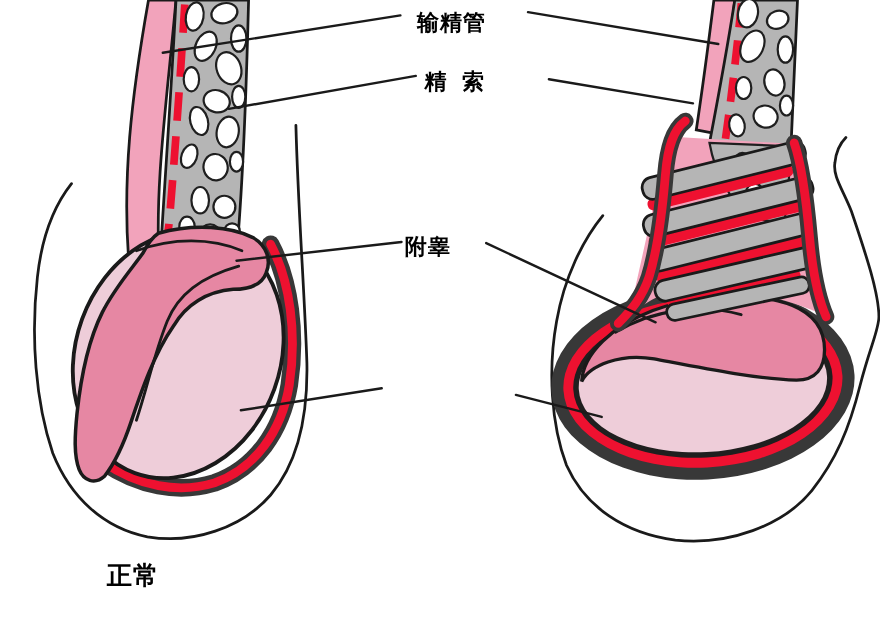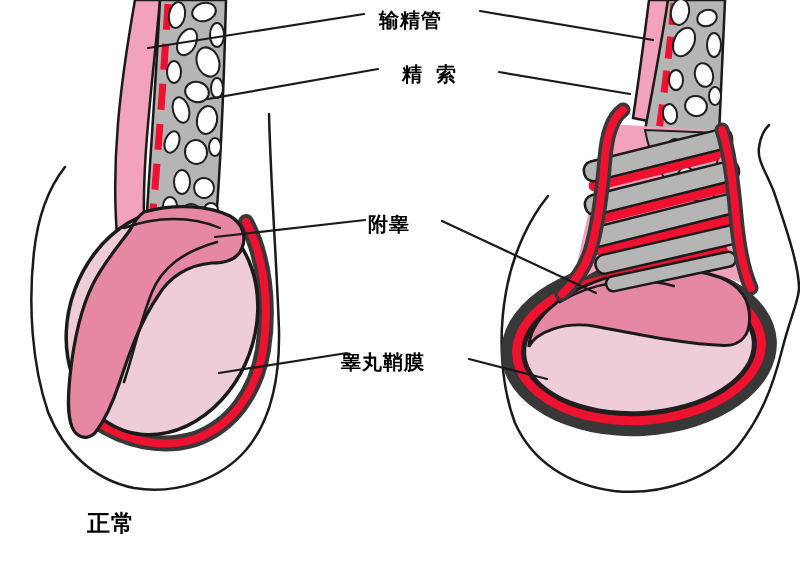--- a/index.html
+++ b/index.html
@@ -131,19 +131,18 @@
     <path d="M 366,69 L 196,99"></path>
     <path d="M 487,72 L 618,94"></path>
     <path d="M 353,220 L 203,237"></path>
     <path d="M 430,221 L 584,293"></path>
     <path d="M 335,353 L 207,373"></path>
     <path d="M 457,359 L 535,379"></path>
   </g>
 </svg>
 
 <div class="lbl" style="left:367px;top:7px">输精管</div>
-<div class="lbl" style="left:390px;top:61px">精 索</div>
+<div class="lbl" style="left:374px;top:61px">精 索</div>
 <div class="lbl" style="left:356px;top:211px">附睾</div>
-<div class="lbl" style="left:329px;top:349px">睾丸鞘膜</div>
 
-<div class="cap" style="left:75px;top:508px">正常</div>
+<div class="cap" style="left:85px;top:508px">正常</div>
 
 </div>
 
 </body></html>

